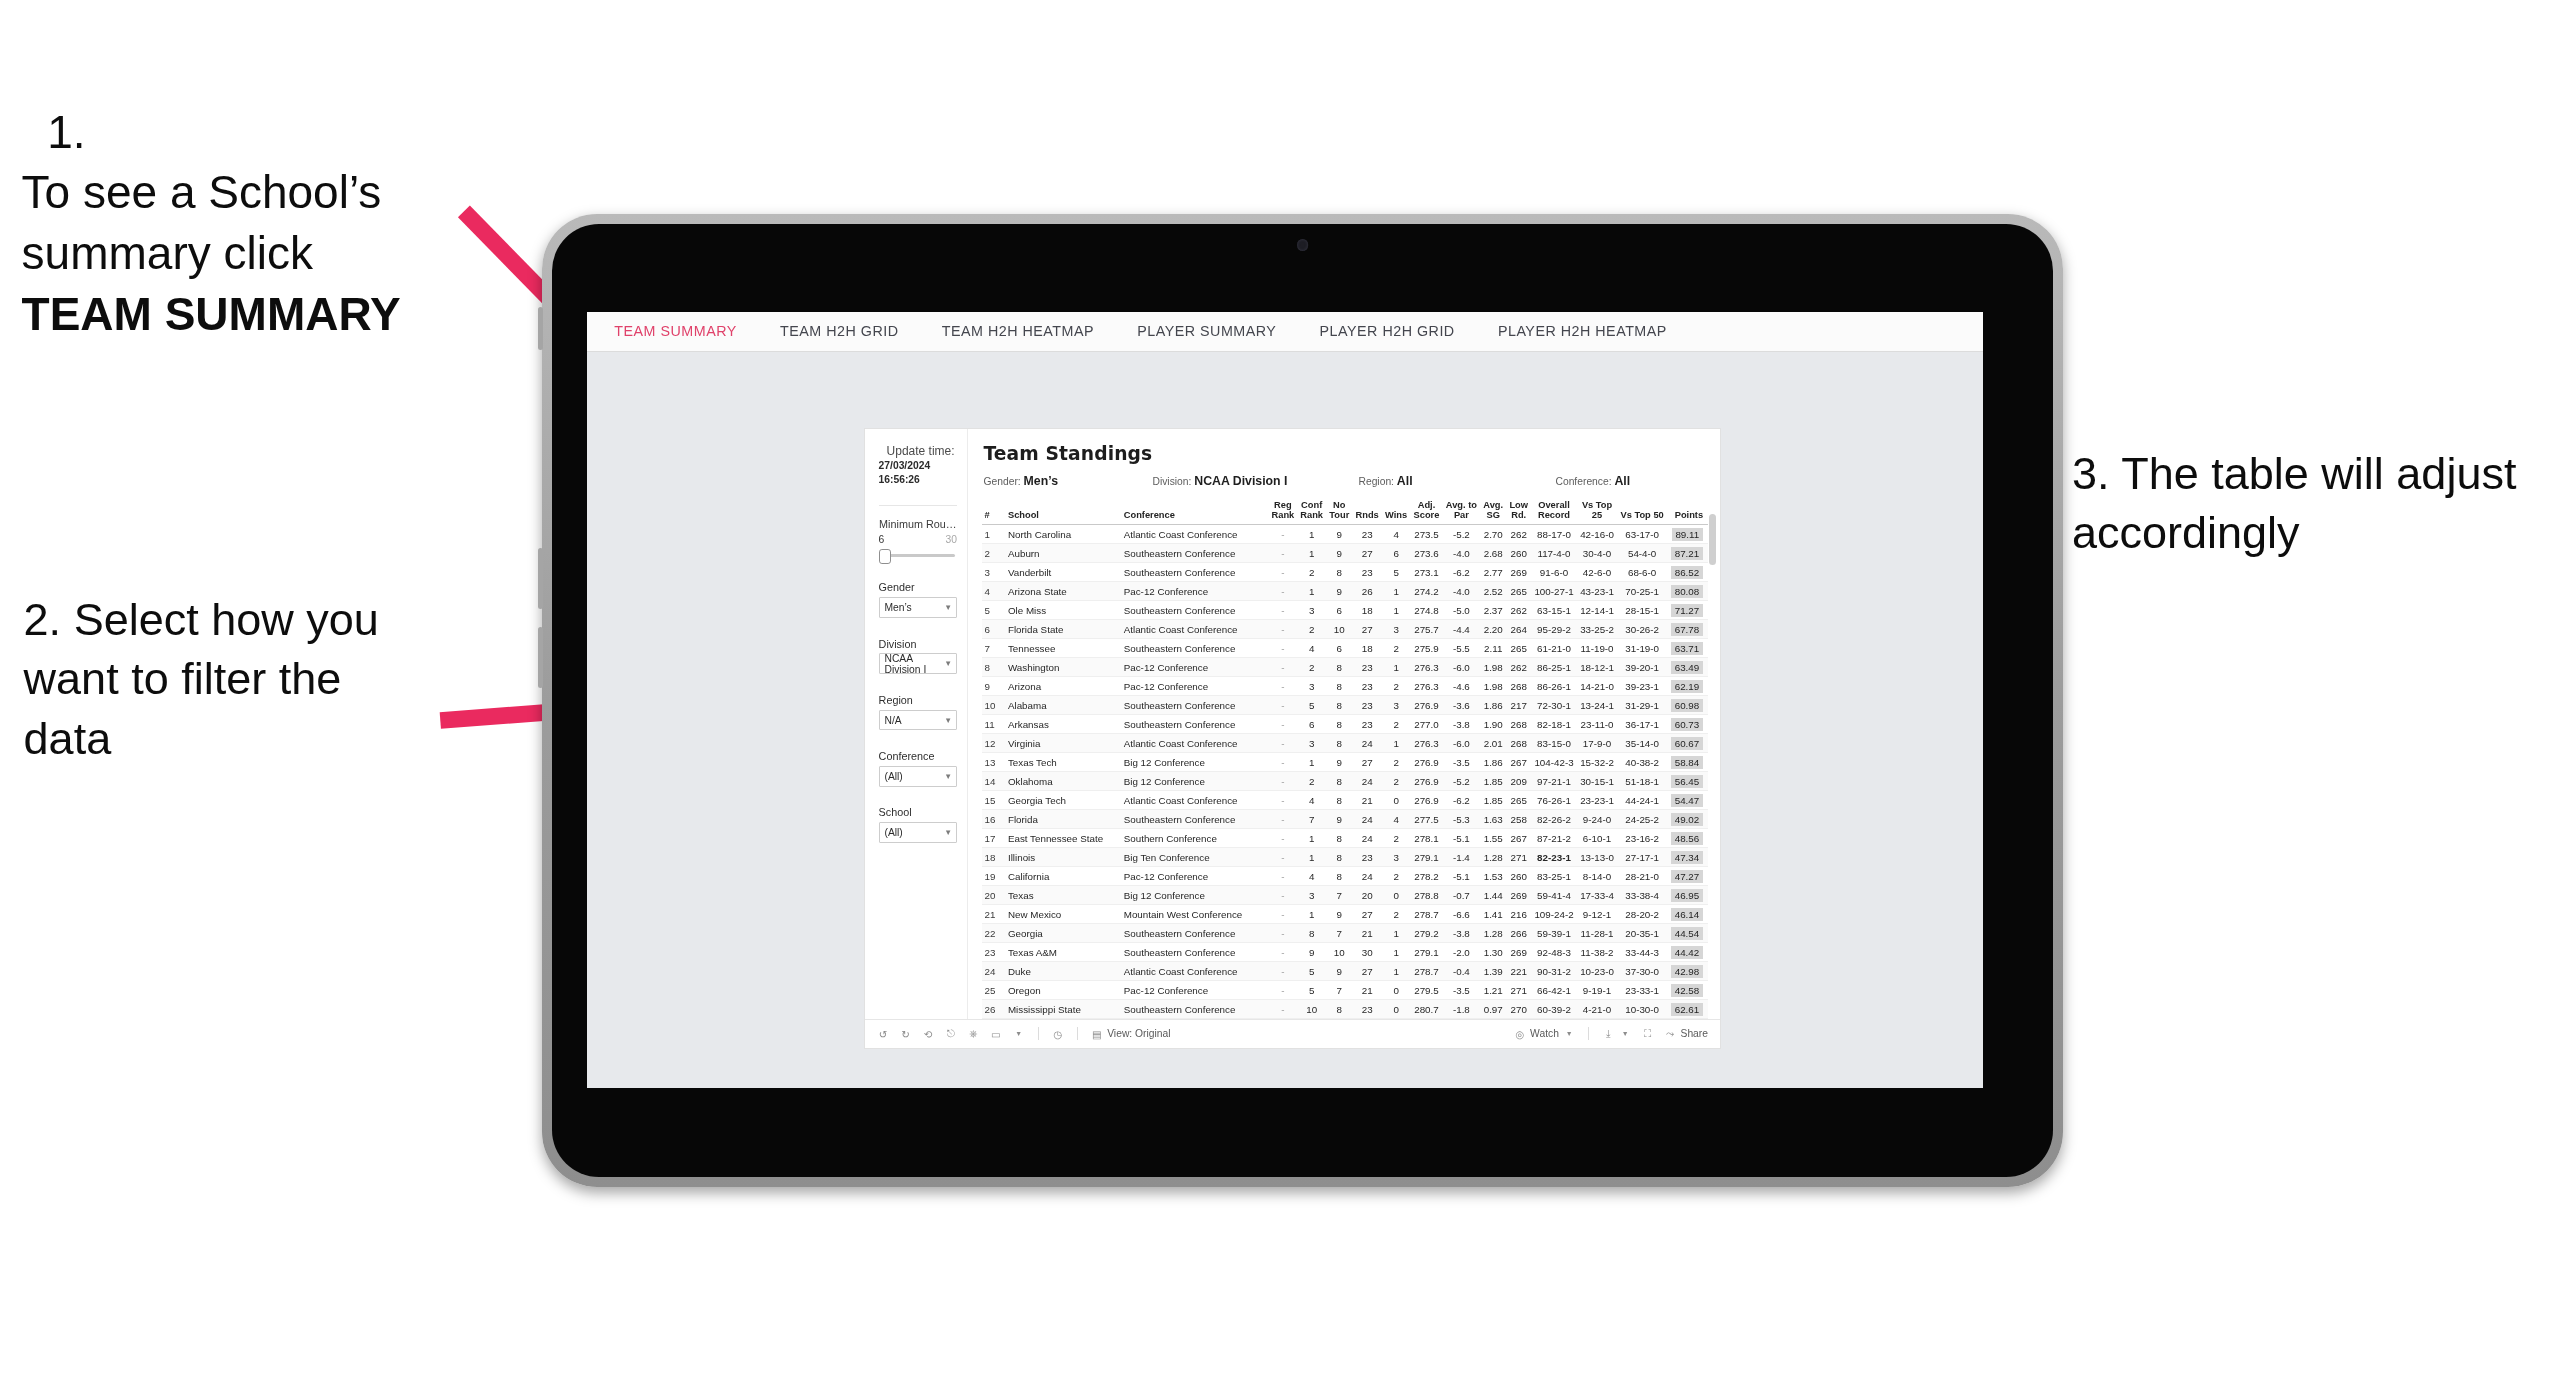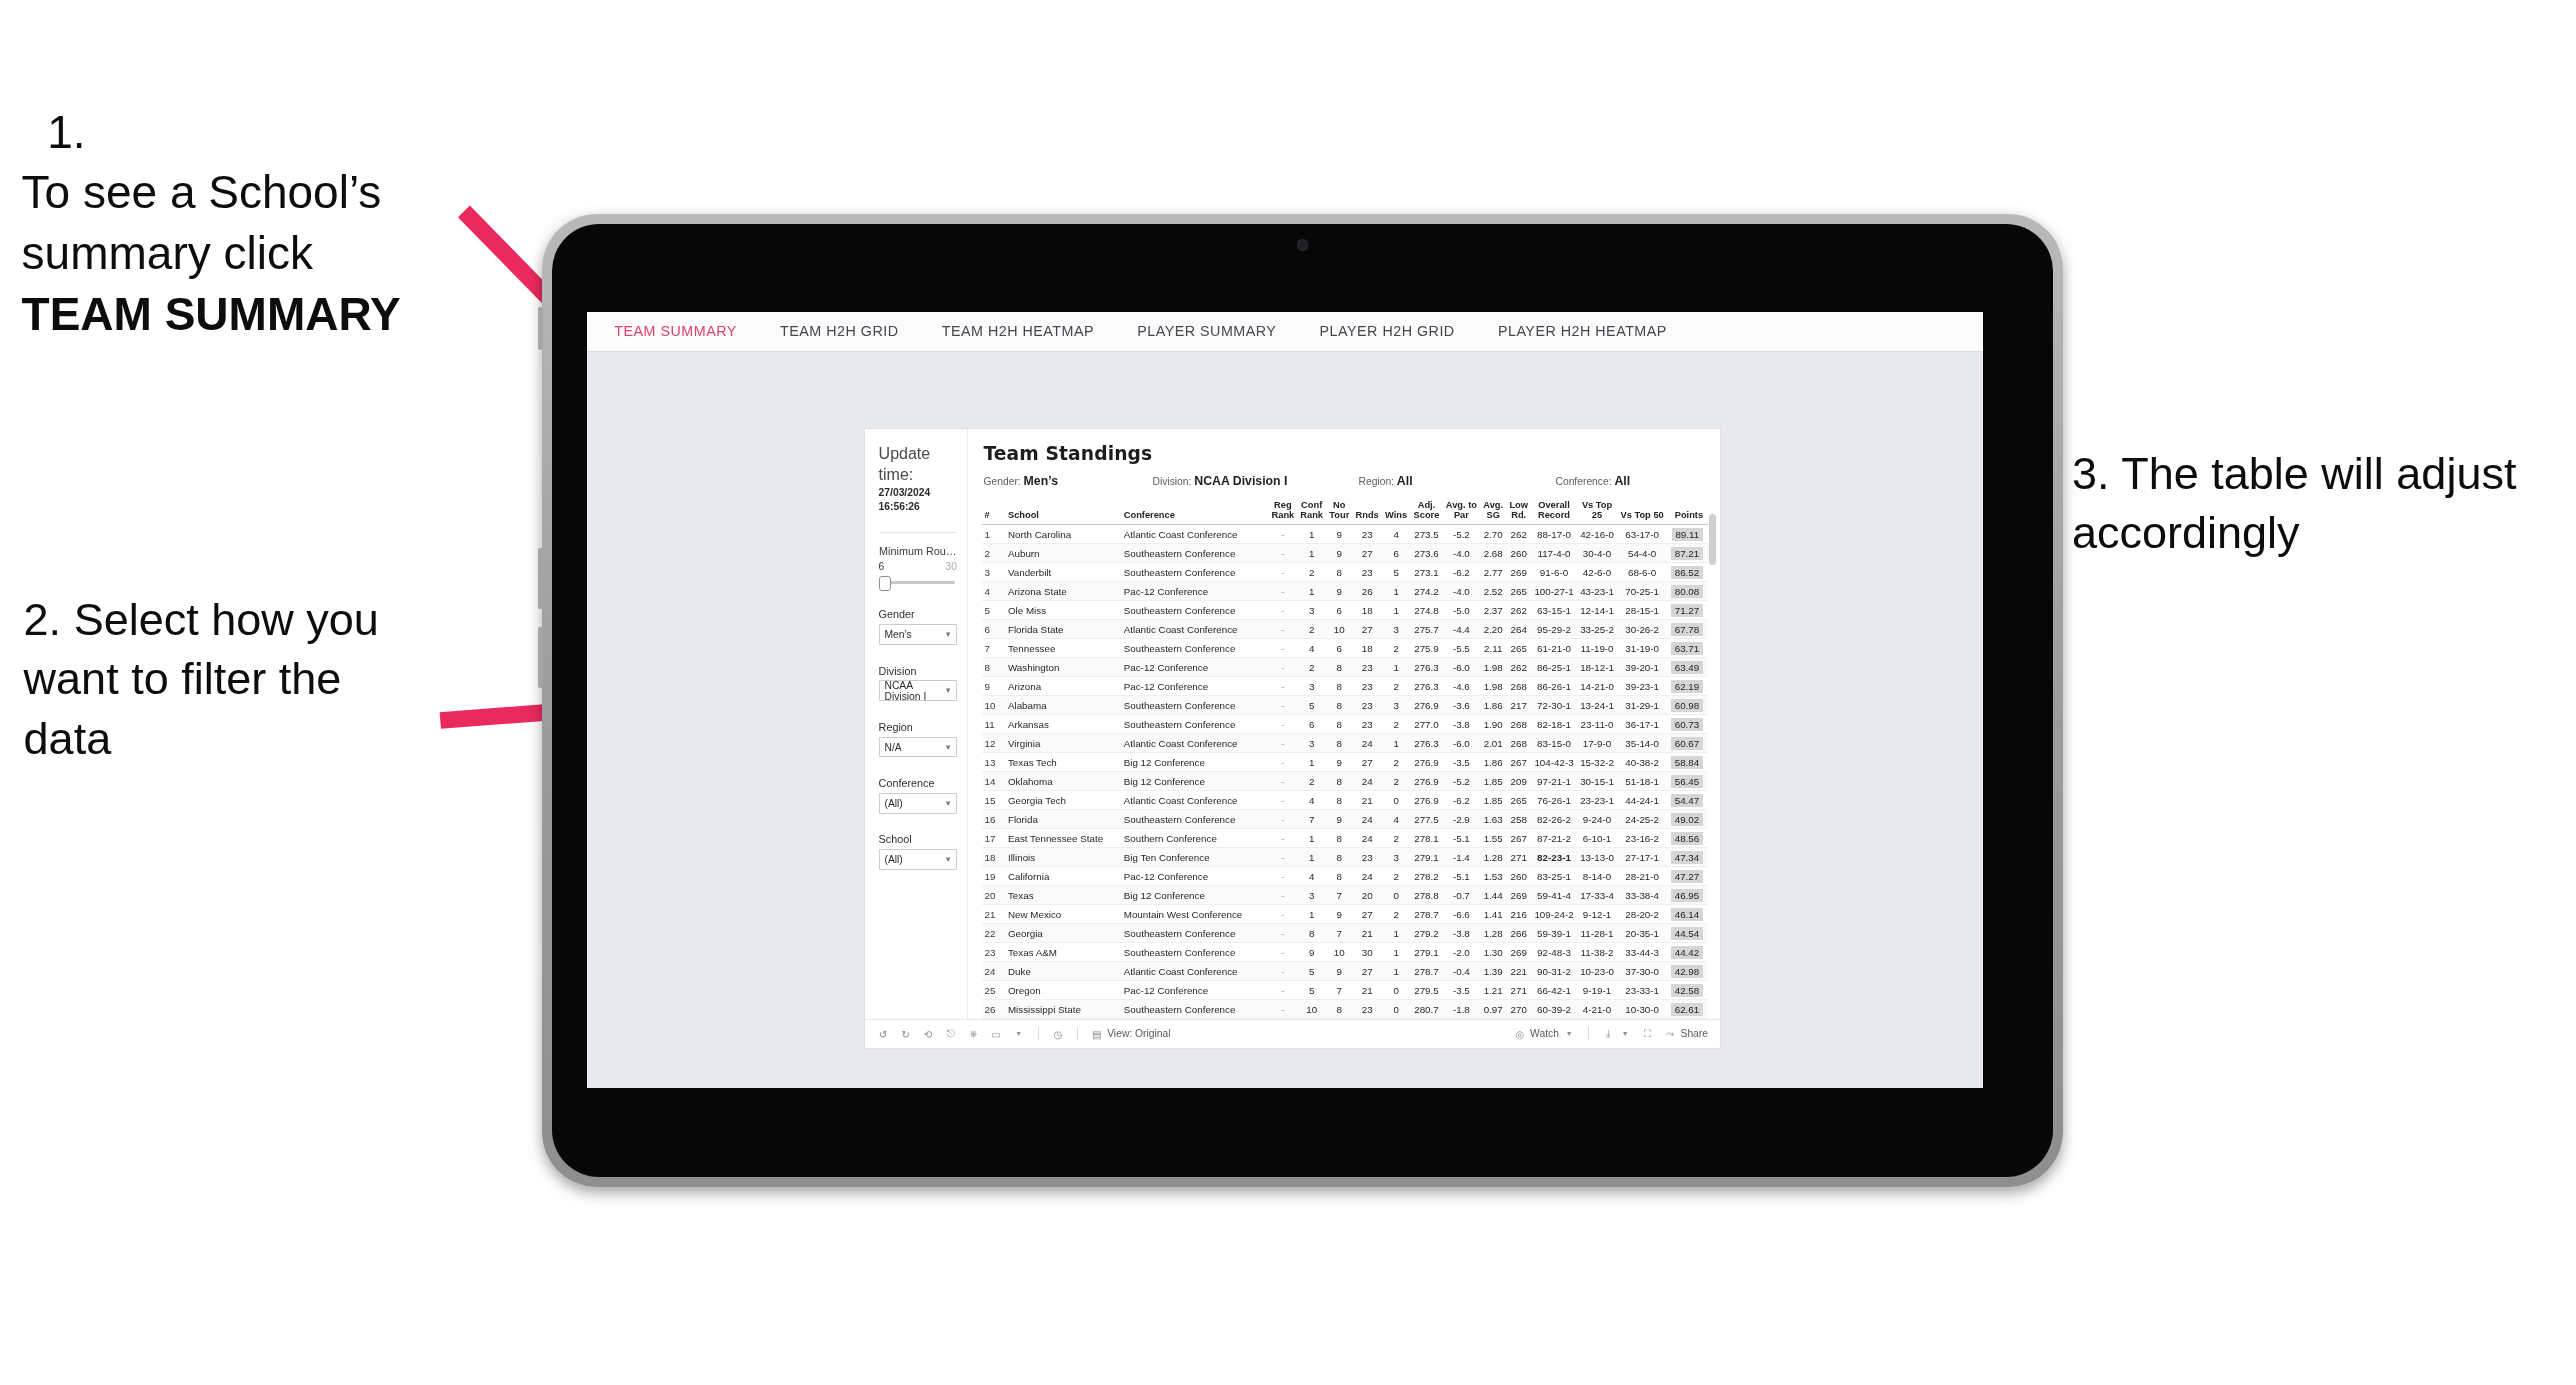--- a/index.html
+++ b/index.html
@@ -121,21 +121,21 @@
   }
   .viz-body{display:flex;}
 
   
   .filters{
     width:103px;flex:0 0 103px;
     padding:13.8px 9.8px 15.7px 13.8px;box-sizing:border-box;
     border-right:1px solid #ececec;
     font-size:10.8px;color:#3c3c3c;
   }
-  .upd-label{font-size:16px;color:#4b4b4b;line-height:1.35;}
+  .upd-label{font-size:12px;color:#4b4b4b;line-height:1.35;margin-left:8px;}
   .upd-time{font-size:10.3px;color:#2b2b2b;font-weight:600;line-height:1.35;}
   .frule{height:1px;background:#e6e6e6;margin:18.7px 0 11.8px 0;}
   .slider-title{font-size:10.8px;color:#3a3a3a;text-align:center;margin-bottom:3.9px;}
   .slider-vals{display:flex;justify-content:space-between;font-size:10.3px;}
   .slider-vals .lo{color:#333;}
   .slider-vals .hi{color:#a8a8a8;}
   .slider-track{position:relative;height:13.8px;margin-top:2.9px;}
   .slider-track .bar{position:absolute;left:2px;right:2px;top:5.9px;height:2.9px;background:#c9c9c9;border-radius:2px;}
   .slider-track .knob{position:absolute;left:0px;top:1px;width:10.8px;height:12.8px;
     border:1.6px solid #8f8f8f;border-radius:2.9px;background:#fff;}
@@ -621,21 +621,21 @@
                       <tr>
                         <td class="c-rank">16</td>
                         <td class="c-school">Florida</td>
                         <td class="c-conf">Southeastern Conference</td>
                         <td class="c-reg" style="text-align: center;">-</td>
                         <td class="c-num" style="text-align: center;">7</td>
                         <td class="c-num" style="text-align: center;">9</td>
                         <td class="c-num" style="text-align: center;">24</td>
                         <td class="c-num" style="text-align: center;">4</td>
                         <td class="c-num" style="text-align: center;">277.5</td>
-                        <td class="c-num" style="text-align: center;">-2.9</td>
+                        <td class="c-num" style="text-align: center;">-5.3</td>
                         <td class="c-num" style="text-align: center;">1.63</td>
                         <td class="c-num" style="text-align: center;">258</td>
                         <td class="c-num" style="text-align: center;">82-26-2</td>
                         <td class="c-num" style="text-align: center;">9-24-0</td>
                         <td class="c-num" style="text-align: center;">24-25-2</td>
                         <td class="c-pts"><span>49.02</span></td>
                       </tr>
                       <tr>
                         <td class="c-rank">17</td>
                         <td class="c-school">East Tennessee State</td>

